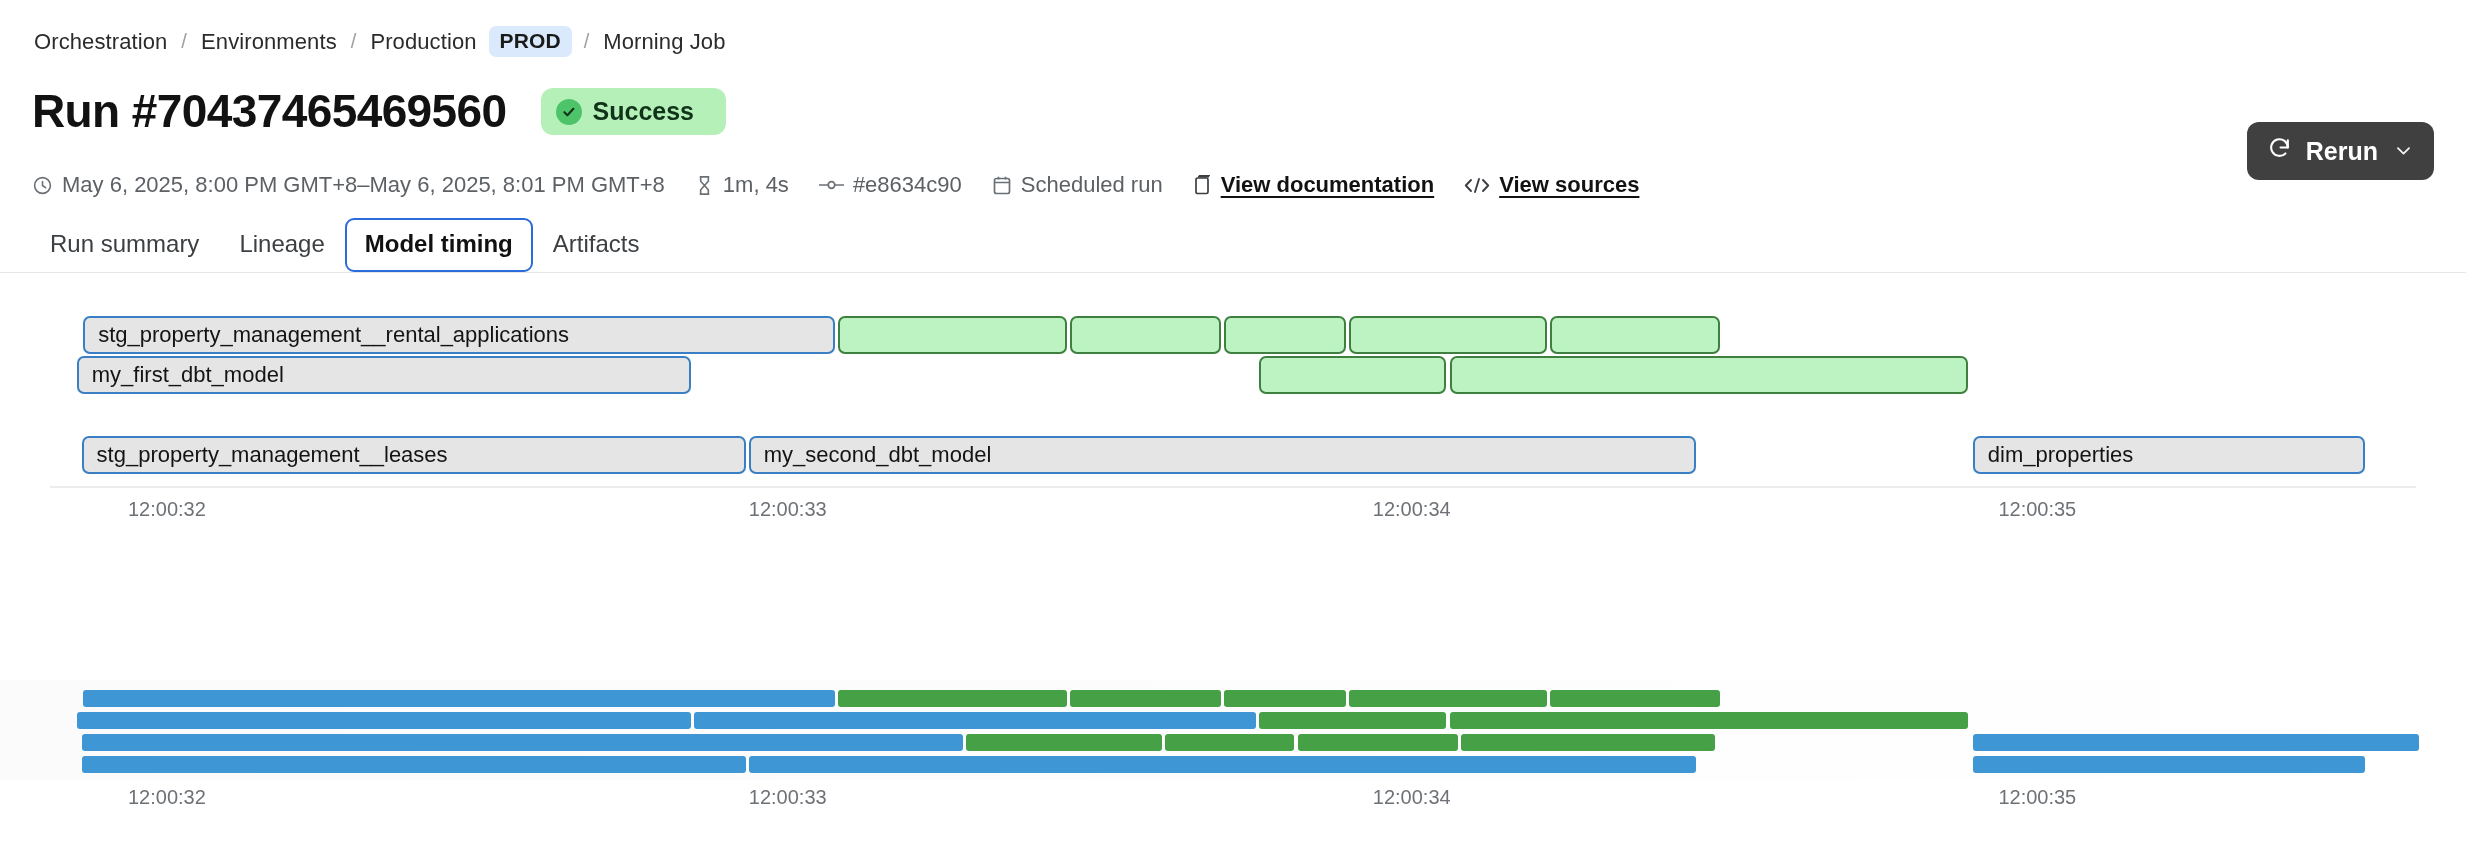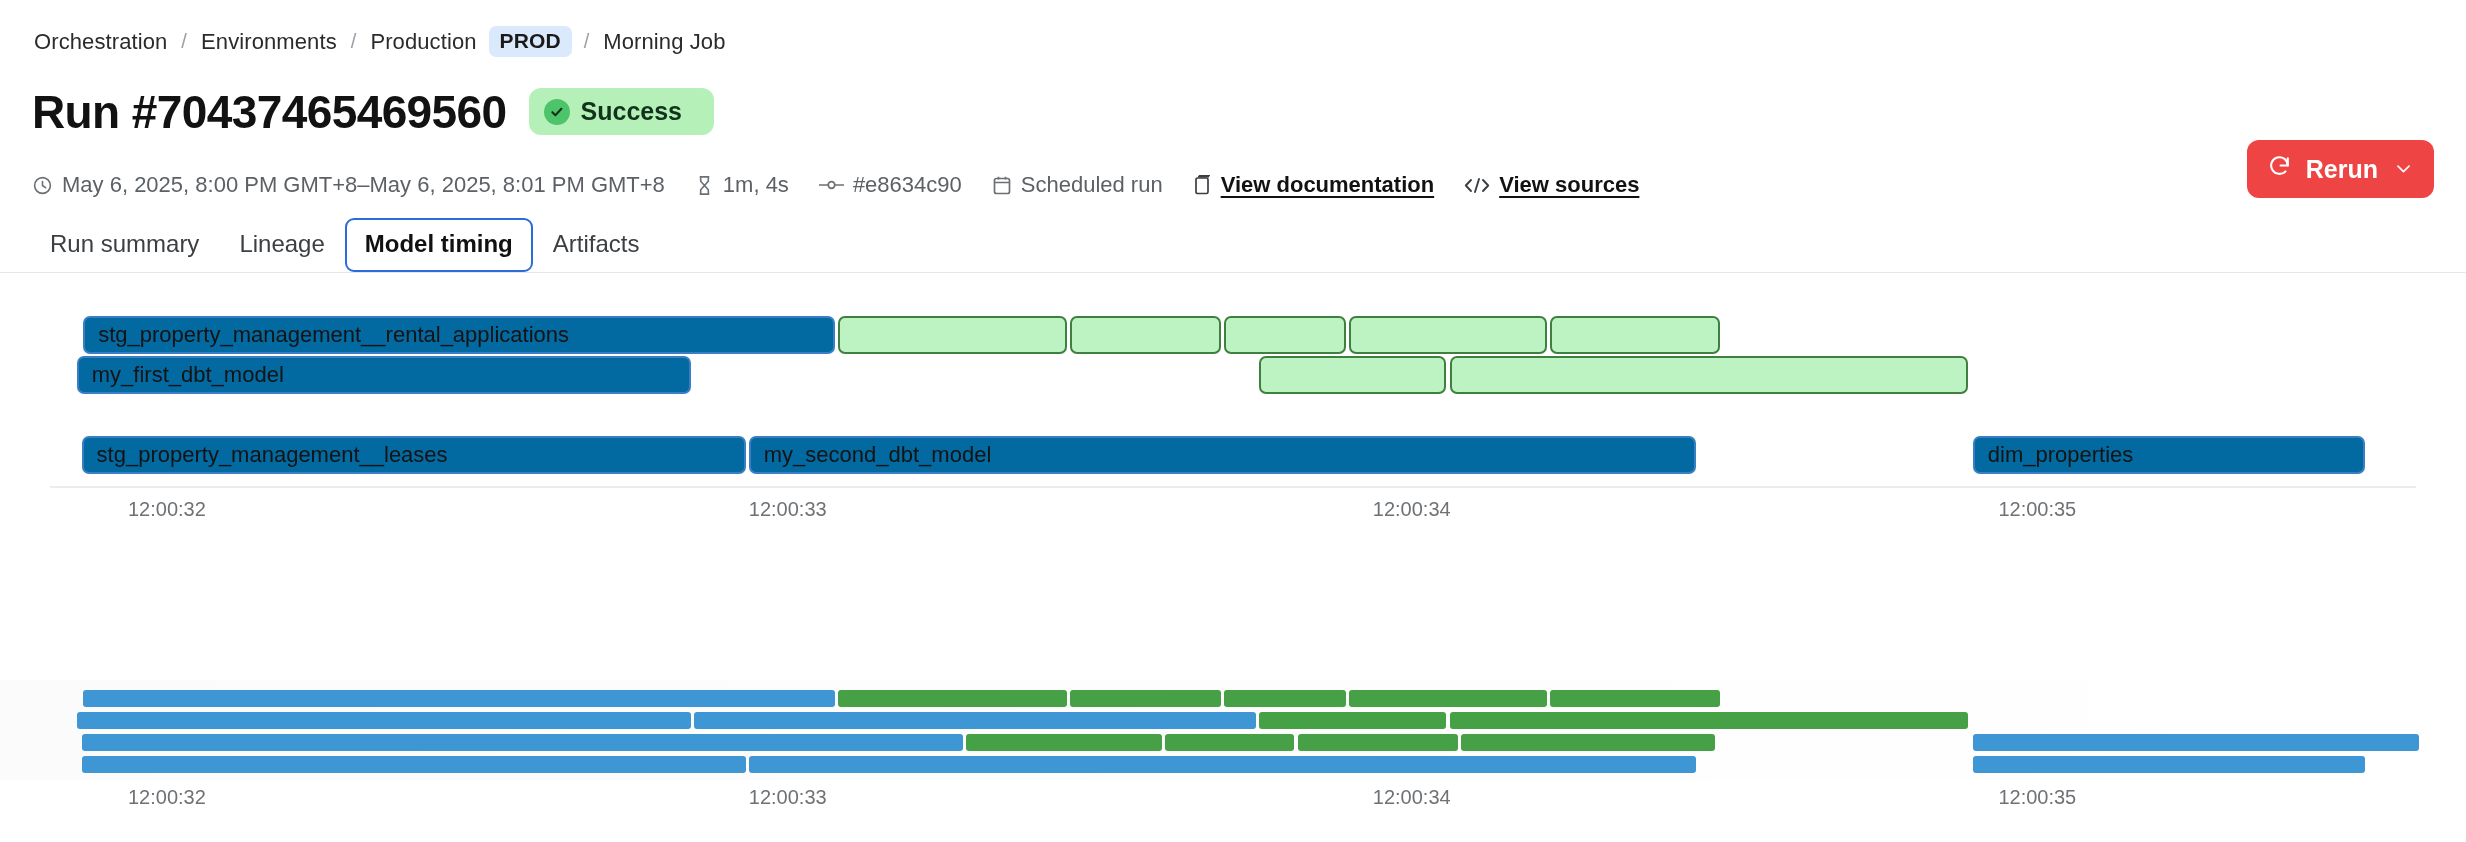--- a/index.html
+++ b/index.html
@@ -35,22 +35,22 @@
     font-weight: 600;
     margin-left: 10px;
   }
 
   
   .title-row {
     position: absolute;
     left: 32px;
     top: 88px;
     display: flex;
-    align-items: center;
-    gap: 22px;
+    align-items: flex-start;
+    gap: 34px;
   }
   .run-title {
     font-size: 46px;
     font-weight: 700;
     letter-spacing: -.6px;
     color: #121212;
     line-height: 1;
   }
   .status-badge {
     display: flex;
@@ -96,32 +96,31 @@
     font-weight: 600;
     text-decoration: underline;
     text-underline-offset: 4px;
   }
 
   
   .rerun-btn {
     position: absolute;
     right: 32px;
     top: 122px;
-    background: #ef4444;
+    background: #404040;
     color: #ffffff;
     border-radius: 12px;
     height: 58px;
     display: flex;
     align-items: center;
     gap: 14px;
     padding: 0 21px 0 20px;
     font-size: 25px;
     font-weight: 600;
     cursor: pointer;
-    margin-top: 18px;
   }
   .rerun-btn .chev { opacity: .95; margin-left: 2px; }
 
   
   .tabs {
     position: absolute;
     left: 30px;
     top: 218px;
     display: flex;
     align-items: flex-start;
@@ -161,21 +160,21 @@
   .bar {
     position: absolute;
     height: 38px;
     border-radius: 7px;
     border: 2px solid;
     display: flex;
     align-items: center;
     overflow: hidden;
     cursor: pointer;
   }
-  .bar.blue { background: #0369a1; border-color: #3a7fc4; }
+  .bar.blue { background: #e5e5e5; border-color: #3a7fc4; }
   .bar.green { background: #bdf3c2; border-color: #3f7f3f; }
   .bar .lbl {
     font-size: 22px;
     color: #141414;
     padding-left: 13px;
     white-space: nowrap;
     overflow: hidden;
     text-overflow: clip;
   }
 

